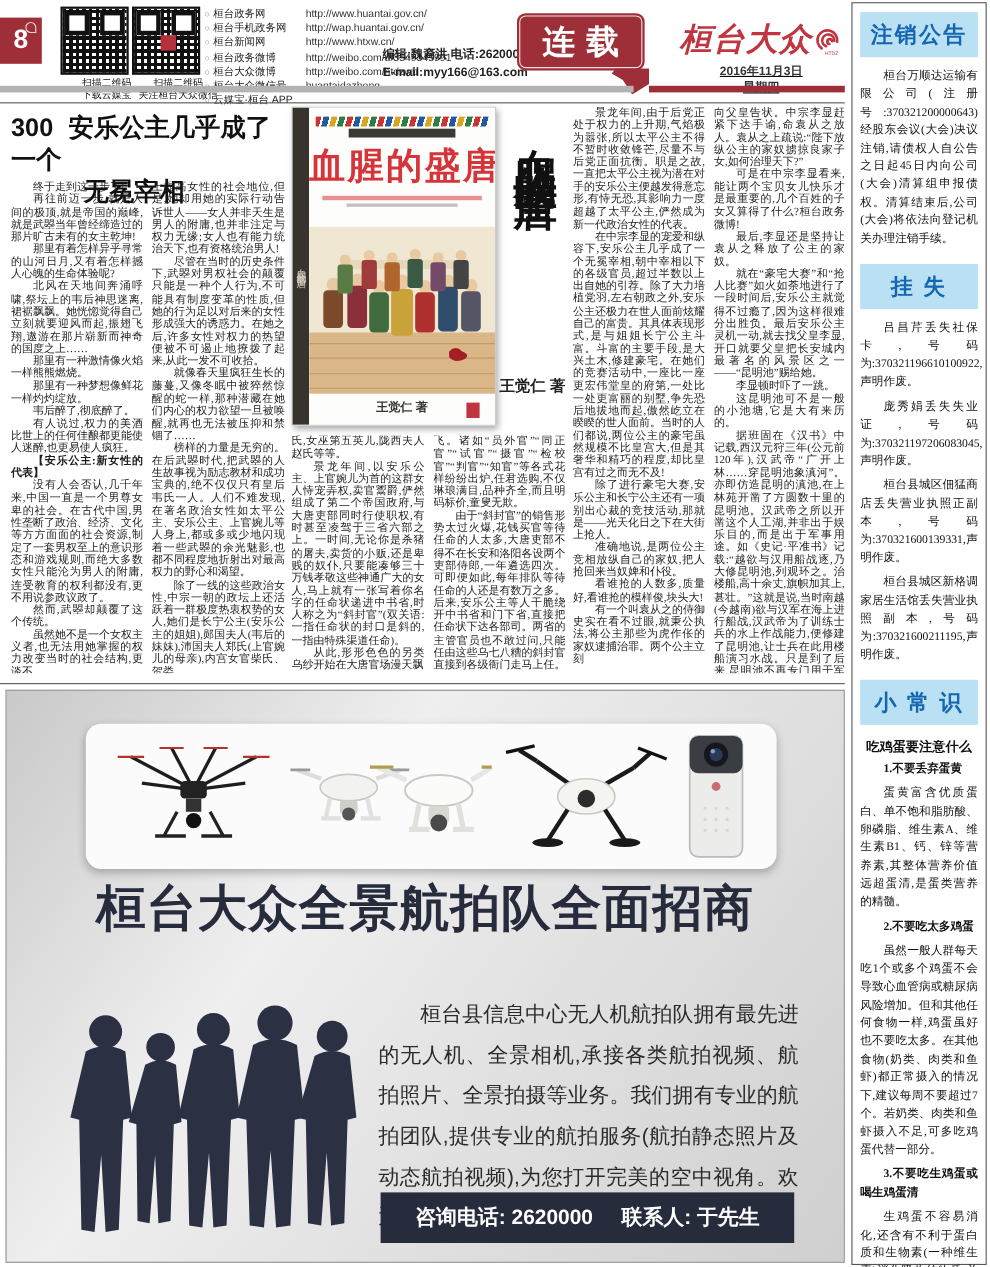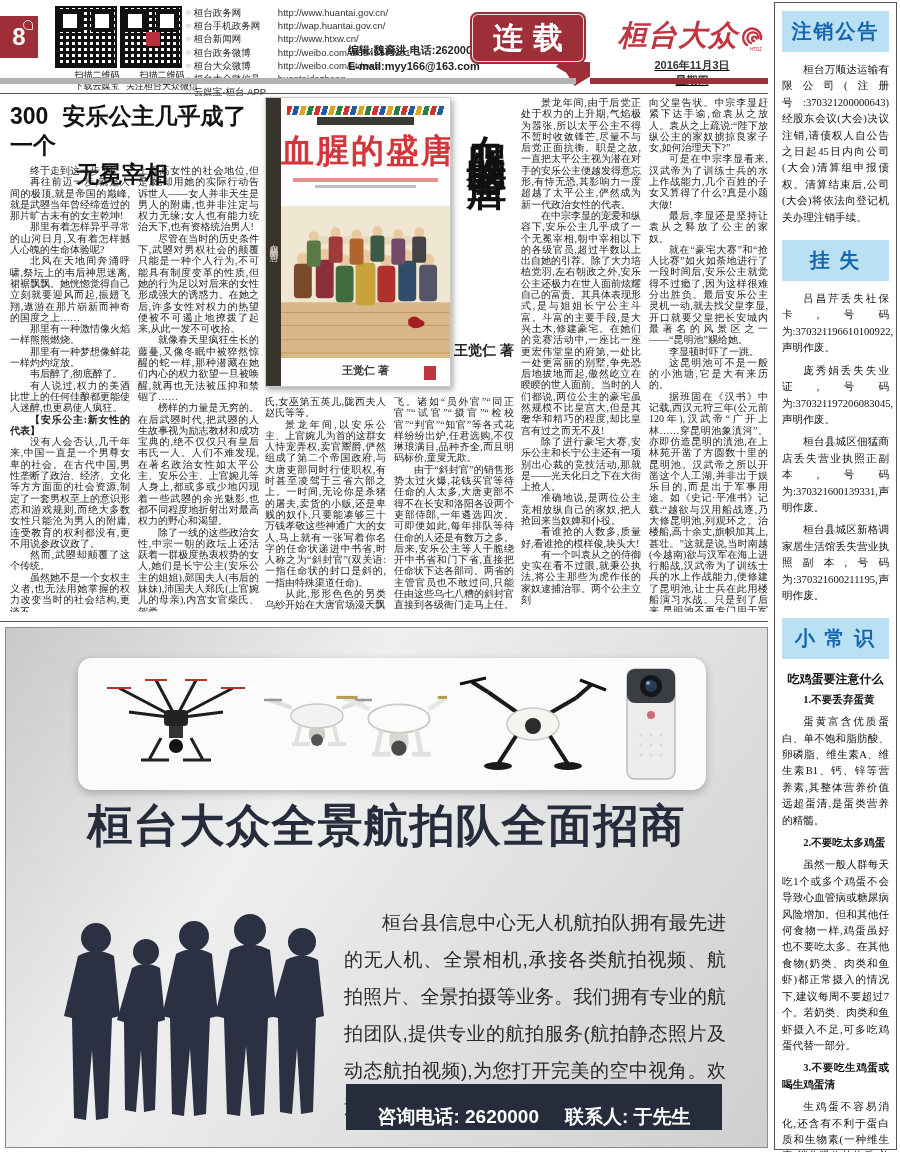--- a/index.html
+++ b/index.html
@@ -105,21 +105,21 @@
   .ad .panel { position:absolute; left:72px; top:30px; width:628px; height:132px; background:#fbfbfb;
                border-radius:14px; box-shadow:0 3px 8px rgba(0,0,0,.25); display:flex; align-items:center;
                justify-content:space-around; padding:0 18px; }
   .ad .title { position:absolute; left:0; top:168px; width:100%; text-align:center; font-size:45px;
                font-weight:900; color:#272c3d; letter-spacing:1px; font-family:Liberation Sans, sans-serif;
                white-space:nowrap; }
   .ad .body { position:absolute; left:338px; top:276px; width:382px; font-size:19px; line-height:37px;
               color:#2a2a2a; text-align:justify; }
   .ad .body p { text-indent:2em; }
   .ad .bar { position:absolute; left:340px; top:456px; width:376px; height:46px; background:#272c3d;
-             color:#fff; display:flex; align-items:flex-end; justify-content:center; gap:26px;
+             color:#fff; display:flex; align-items:center; justify-content:center; gap:26px;
              font-size:19px; font-weight:bold; white-space:nowrap; }
   .ad .silh { position:absolute; left:48px; top:272px; }
 </style>
 </head>
 <body>
 
 <div class="page">
 
   <div class="pagenum">
     <span>8</span>
@@ -248,21 +248,21 @@
   <div class="col c5">
       <p class="ind ">景龙年间,由于后党正处于权力的上升期,气焰极为嚣张,所以太平公主不得不暂时收敛锋芒,尽量不与后党正面抗衡。职是之故,一直把太平公主视为潜在对手的安乐公主便越发得意忘形,有恃无恐,其影响力一度超越了太平公主,俨然成为新一代政治女性的代表。</p>
       <p class="ind ">在中宗李显的宠爱和纵容下,安乐公主几乎成了一个无冕宰相,朝中宰相以下的各级官员,超过半数以上出自她的引荐。除了大力培植党羽,左右朝政之外,安乐公主还极力在世人面前炫耀自己的富贵。其具体表现形式,是与姐姐长宁公主斗富。斗富的主要手段,是大兴土木,修建豪宅。在她们的竞赛活动中,一座比一座更宏伟堂皇的府第,一处比一处更富丽的别墅,争先恐后地拔地而起,傲然屹立在睽睽的世人面前。当时的人们都说,两位公主的豪宅虽然规模不比皇宫大,但是其奢华和精巧的程度,却比皇宫有过之而无不及!</p>
       <p class="ind ">除了进行豪宅大赛,安乐公主和长宁公主还有一项别出心裁的竞技活动,那就是——光天化日之下在大街上抢人。</p>
       <p class="ind ">准确地说,是两位公主竞相放纵自己的家奴,把人抢回来当奴婢和仆役。</p>
       <p class="ind ">看谁抢的人数多,质量好,看谁抢的模样俊,块头大!</p>
       <p class="ind ">有一个叫袁从之的侍御史实在看不过眼,就秉公执法,将公主那些为虎作伥的家奴逮捕治罪。两个公主立刻</p>
     </div>
   <div class="col c6">
       <p class="">向父皇告状。中宗李显赶紧下达手谕,命袁从之放人。袁从之上疏说:“陛下放纵公主的家奴掳掠良家子女,如何治理天下?”</p>
-      <p class="ind ">可是在中宗李显看来,汉武帝为了训练士兵的水上作战能力,几个百姓的子女又算得了什么?真是小题大做!</p>
+      <p class="ind ">可是在中宗李显看来,能让两个宝贝女儿快乐才是最重要的,几个百姓的子女又算得了什么?桓台政务微博!</p>
       <p class="ind ">最后,李显还是坚持让袁从之释放了公主的家奴。</p>
       <p class="ind ">就在“豪宅大赛”和“抢人比赛”如火如荼地进行了一段时间后,安乐公主就觉得不过瘾了,因为这样很难分出胜负。最后安乐公主灵机一动,就去找父皇李显,开口就要父皇把长安城内最著名的风景区之一——“昆明池”赐给她。</p>
       <p class="ind ">李显顿时吓了一跳。</p>
       <p class="ind ">这昆明池可不是一般的小池塘,它是大有来历的。</p>
       <p class="ind ">据班固在《汉书》中记载,西汉元狩三年(公元前120年),汉武帝“广开上林……穿昆明池象滇河”。亦即仿造昆明的滇池,在上林苑开凿了方圆数十里的昆明池。汉武帝之所以开凿这个人工湖,并非出于娱乐目的,而是出于军事用途。如《史记·平准书》记载:“越欲与汉用船战逐,乃大修昆明池,列观环之。治楼船,高十余丈,旗帜加其上,甚壮。”这就是说,当时南越(今越南)欲与汉军在海上进行船战,汉武帝为了训练士兵的水上作战能力,便修建了昆明池,让士兵在此用楼船演习水战。只是到了后来,昆明池不再专门用于军事训练,而是逐渐具有了旅游、养鱼、蓄洪等多种功能。</p>
     </div>
 
   <div class="cover">
     <div class="spine">血腥的盛唐</div>
     <div class="in">

